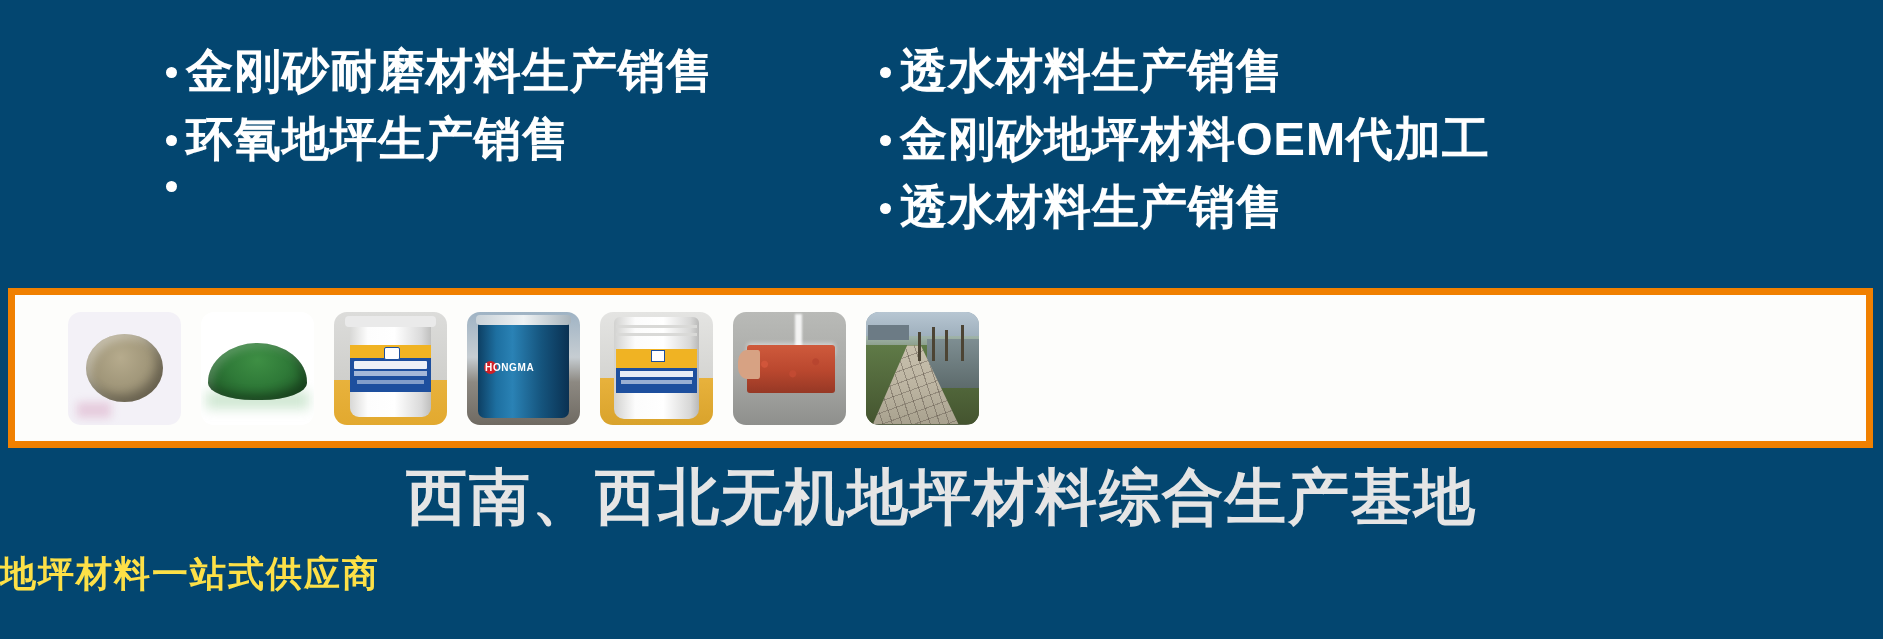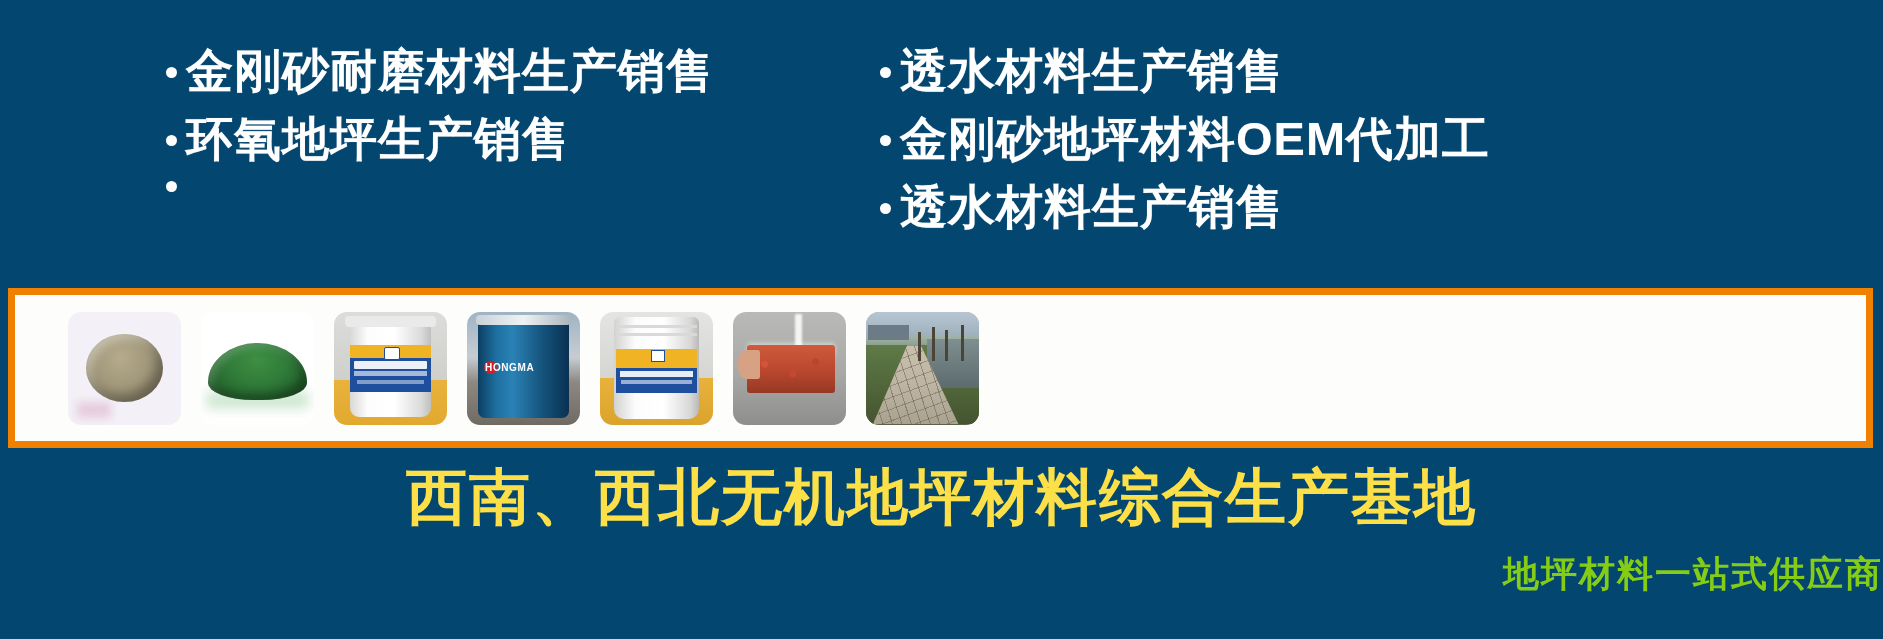--- a/index.html
+++ b/index.html
@@ -161,26 +161,26 @@
     margin-left:auto;padding-right:63px;
     color:#F08000;
     font-size:46px;font-weight:bold;letter-spacing:0px;
     white-space:nowrap;
     font-family:"Liberation Sans","DejaVu Sans",sans-serif;
   }
 
   
   #headline{
     position:absolute;left:0;top:462px;width:1883px;text-align:center;
-    color:#fde047;font-size:61px;font-weight:bold;line-height:70px;
+    color:#e5e5e5;font-size:61px;font-weight:bold;line-height:70px;
     letter-spacing:2px;white-space:nowrap;
   }
   #subline{
-    position:absolute;left:0;top:552px;width:1883px;text-align:right;
-    color:#84cc16;font-size:36px;font-weight:bold;line-height:44px;
+    position:absolute;left:0;top:552px;width:1883px;text-align:left;
+    color:#fde047;font-size:36px;font-weight:bold;line-height:44px;
     letter-spacing:2px;white-space:nowrap;
   }
 </style>
 </head>
 <body>
 
 <div id="banner">
 
   <div class="features">
 

